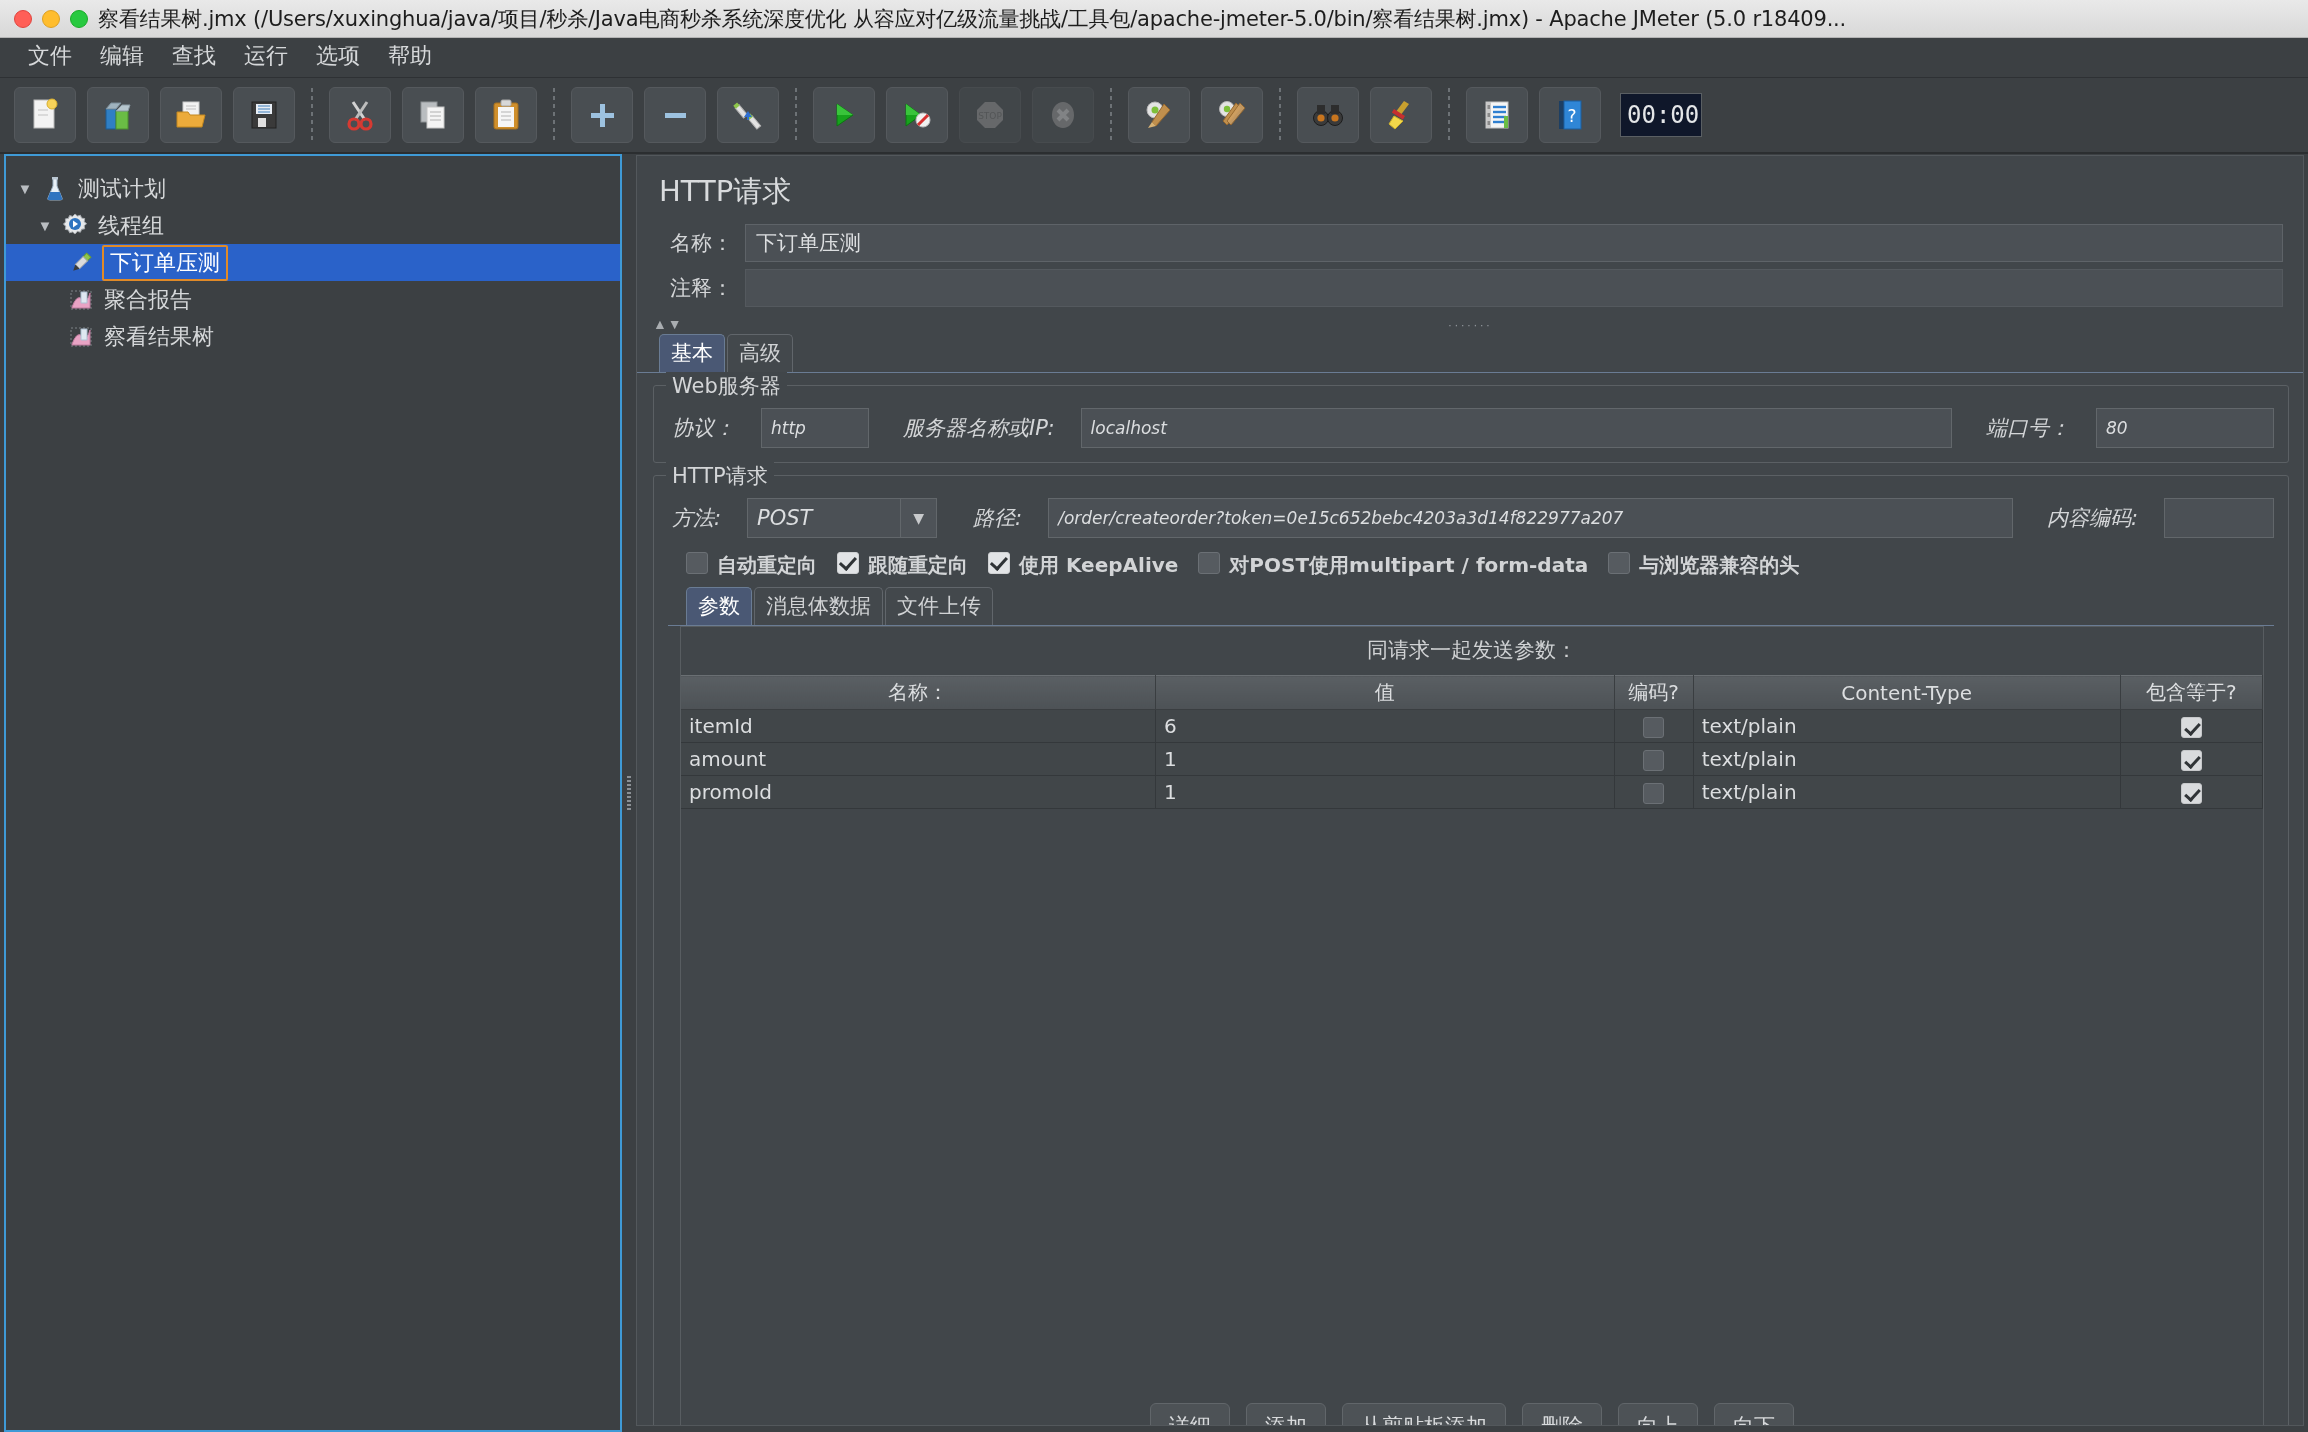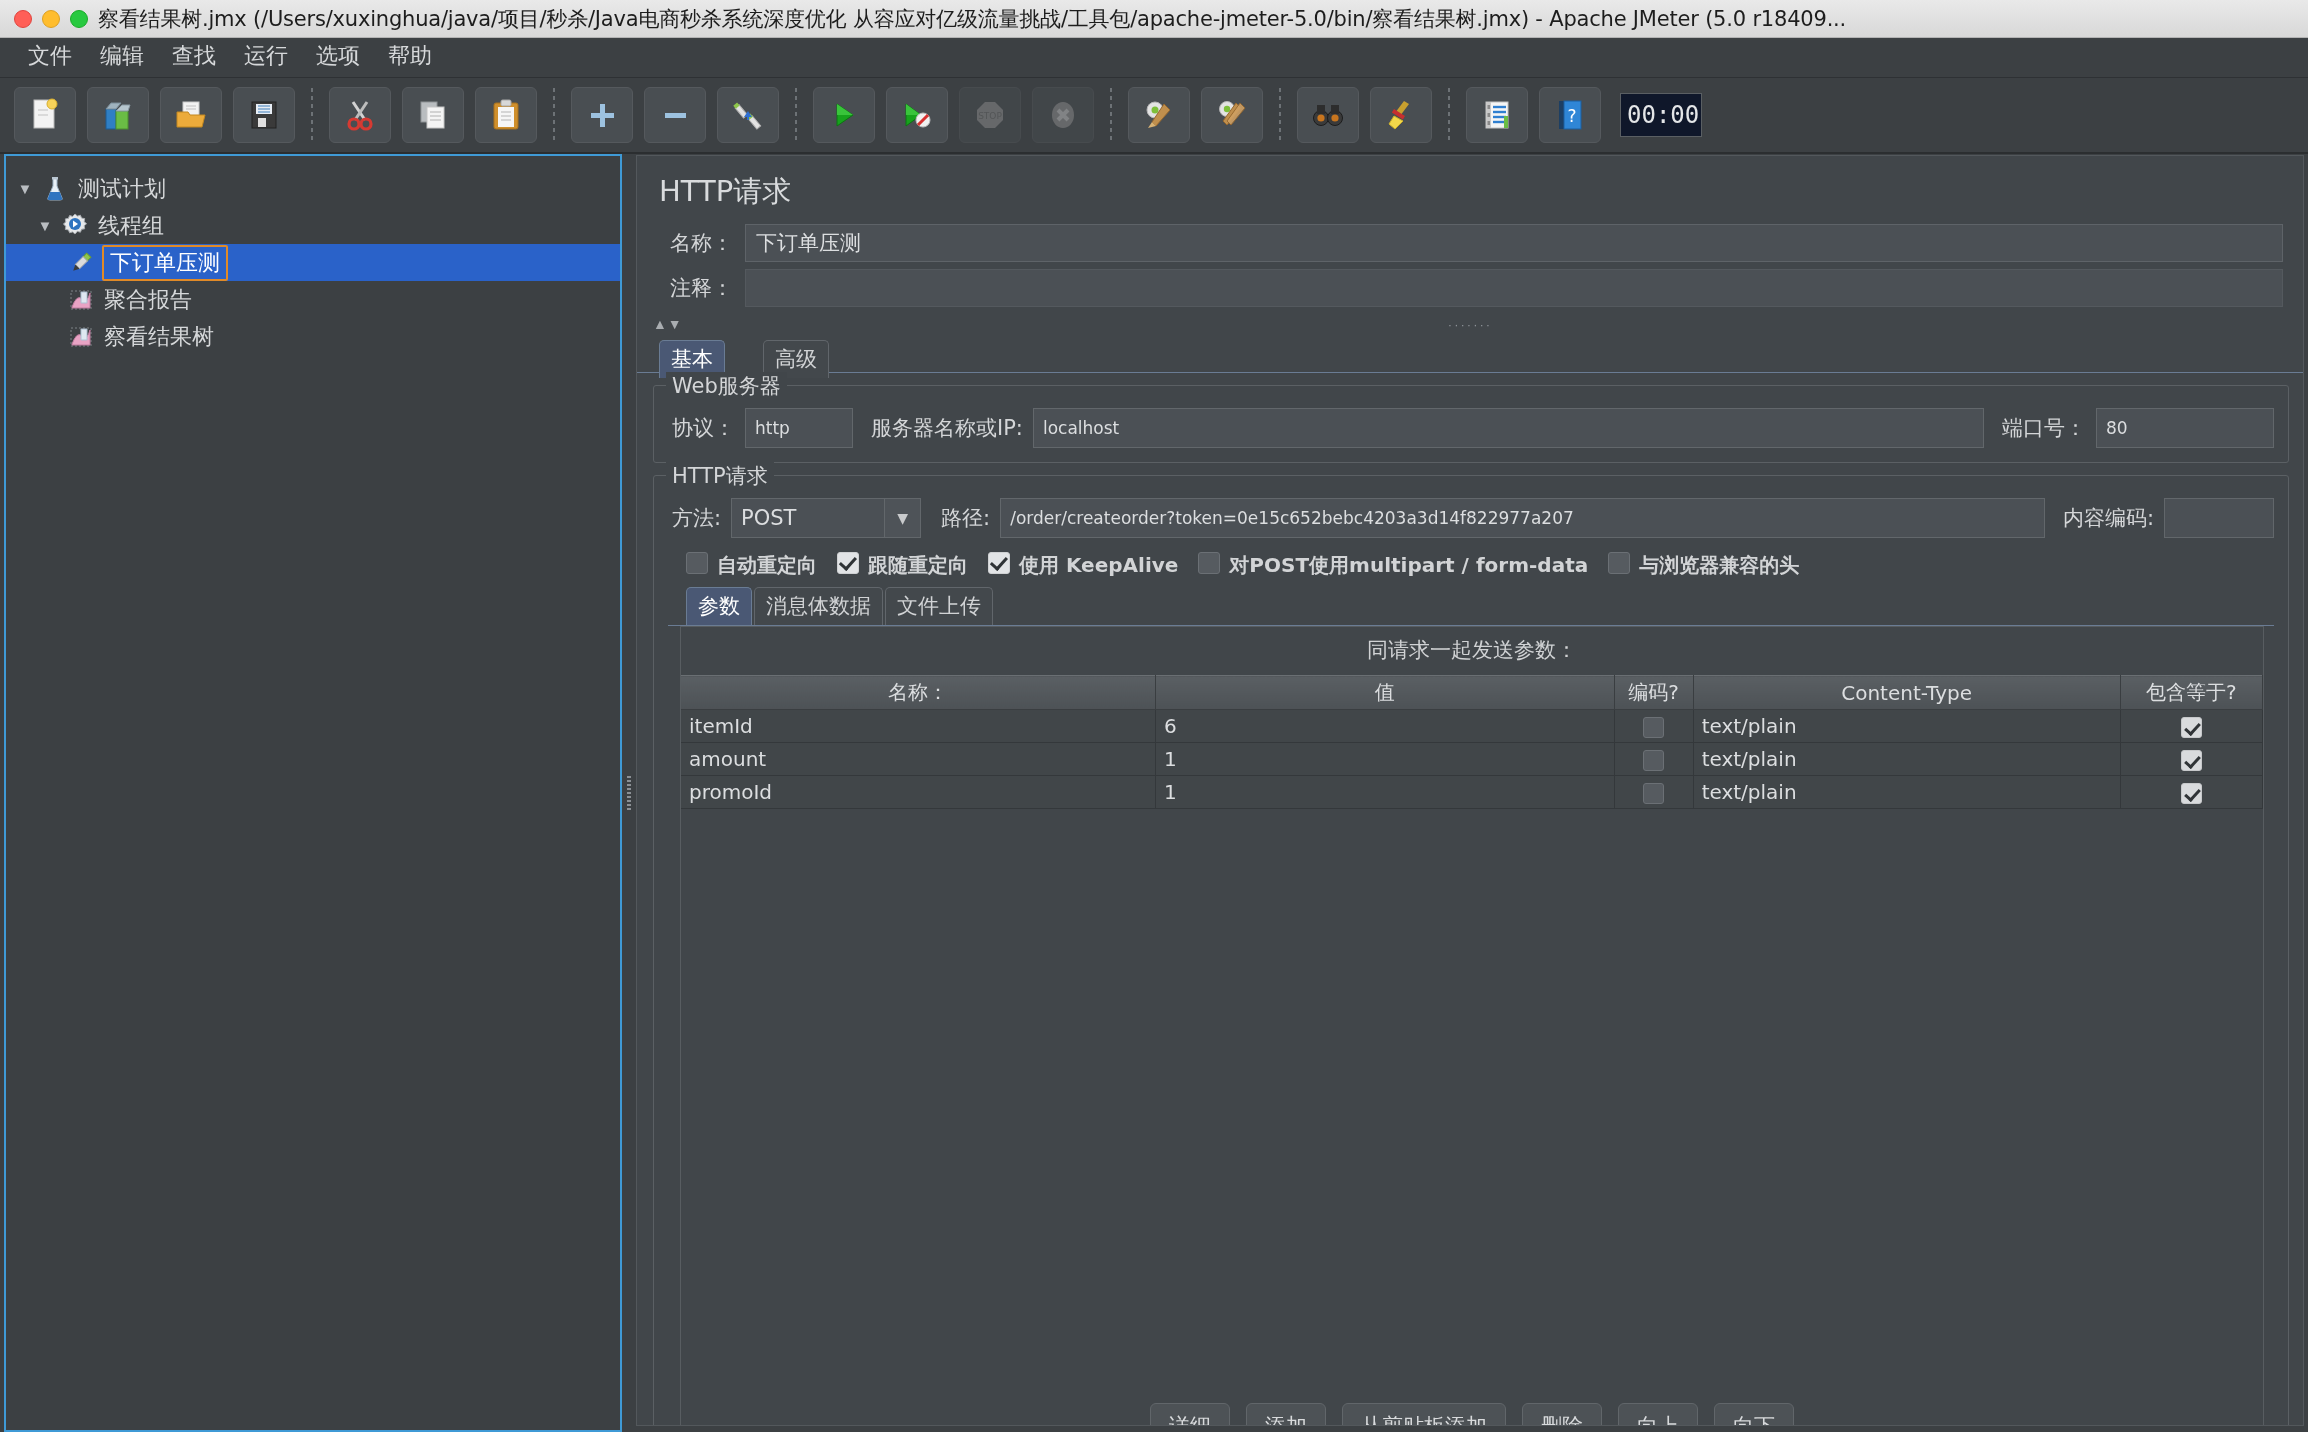--- a/index.html
+++ b/index.html
@@ -180,25 +180,24 @@
     position: relative;
   }
   .caret { color: #a9adb1; font-size: 14px; letter-spacing: 1px; }
   .grip-dots {
     position: absolute; left: 50%; transform: translateX(-50%);
     color: #8d9297; font-size: 13px; letter-spacing: 2px;
   }
 
   
   .tabstrip {
-    display: flex; align-items: flex-start;
+    display: flex; align-items: flex-end;
     padding-left: 22px; margin-top: 6px;
     border-bottom: 1px solid #6a7c94;
     height: 33px;
-    gap: 36px;
   }
   .tab {
     font-size: 21px; color: #d1d3d5;
     padding: 4px 11px 5px 11px;
     border: 1px solid #61666b;
     border-bottom: none;
     border-radius: 5px 5px 0 0;
     background: #43484c;
     margin-right: 2px;
     font-family: "DejaVu Sans", sans-serif;
@@ -213,21 +212,21 @@
     position: relative;
     padding: 22px 14px 14px 14px;
   }
   .group-title {
     position: absolute; top: -14px; left: 12px;
     background: #41464a;
     padding: 0 6px;
     font-size: 21px; color: #d4d6d8;
     font-family: "DejaVu Sans", sans-serif;
   }
-  .inline { display: flex; align-items: center; gap: 0; }
+  .inline { display: flex; align-items: center; gap: 16px; font-style: italic; }
   .lbl {
     font-size: 21px; color: #d4d6d8;
     padding: 0 10px 0 4px;
     white-space: nowrap;
     font-family: "DejaVu Sans", sans-serif;
   }
   .box {
     height: 40px;
     background: #4b5055;
     border: 1px solid #62676b;

